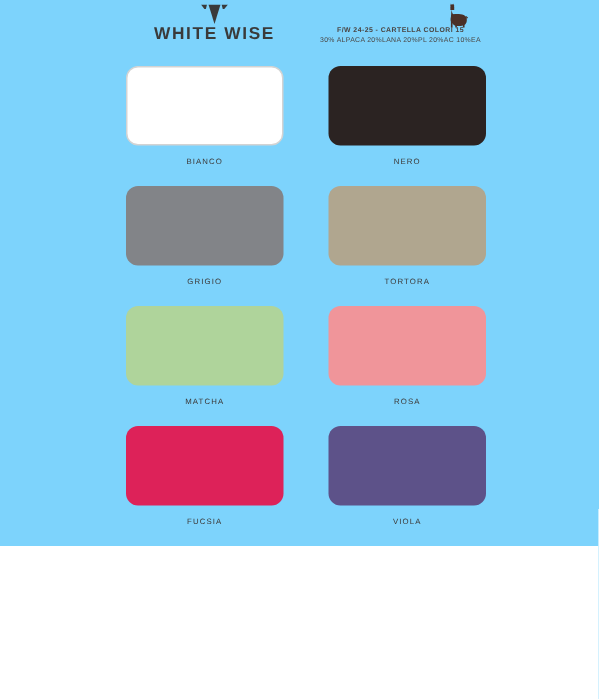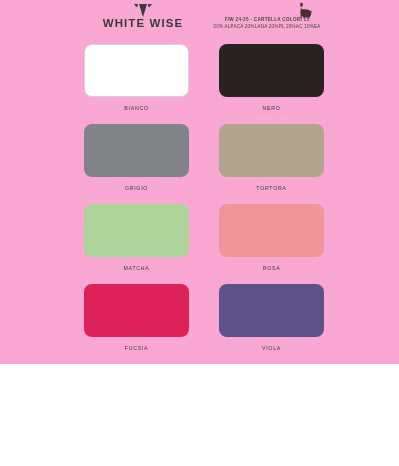--- a/index.html
+++ b/index.html
@@ -12,21 +12,21 @@
     height: 466px;
     font-family: "Liberation Sans", sans-serif;
     color: #231f20;
     overflow: hidden;
     position: relative;
   }
 
   .page {
     position: absolute;
     inset: 0;
-    background: #f9a8d4;
+    background: #7dd3fc;
     display: flex;
     flex-direction: column;
   }
 
   
   .header {
     position: relative;
     height: 40px;
     flex: 0 0 auto;
   }

